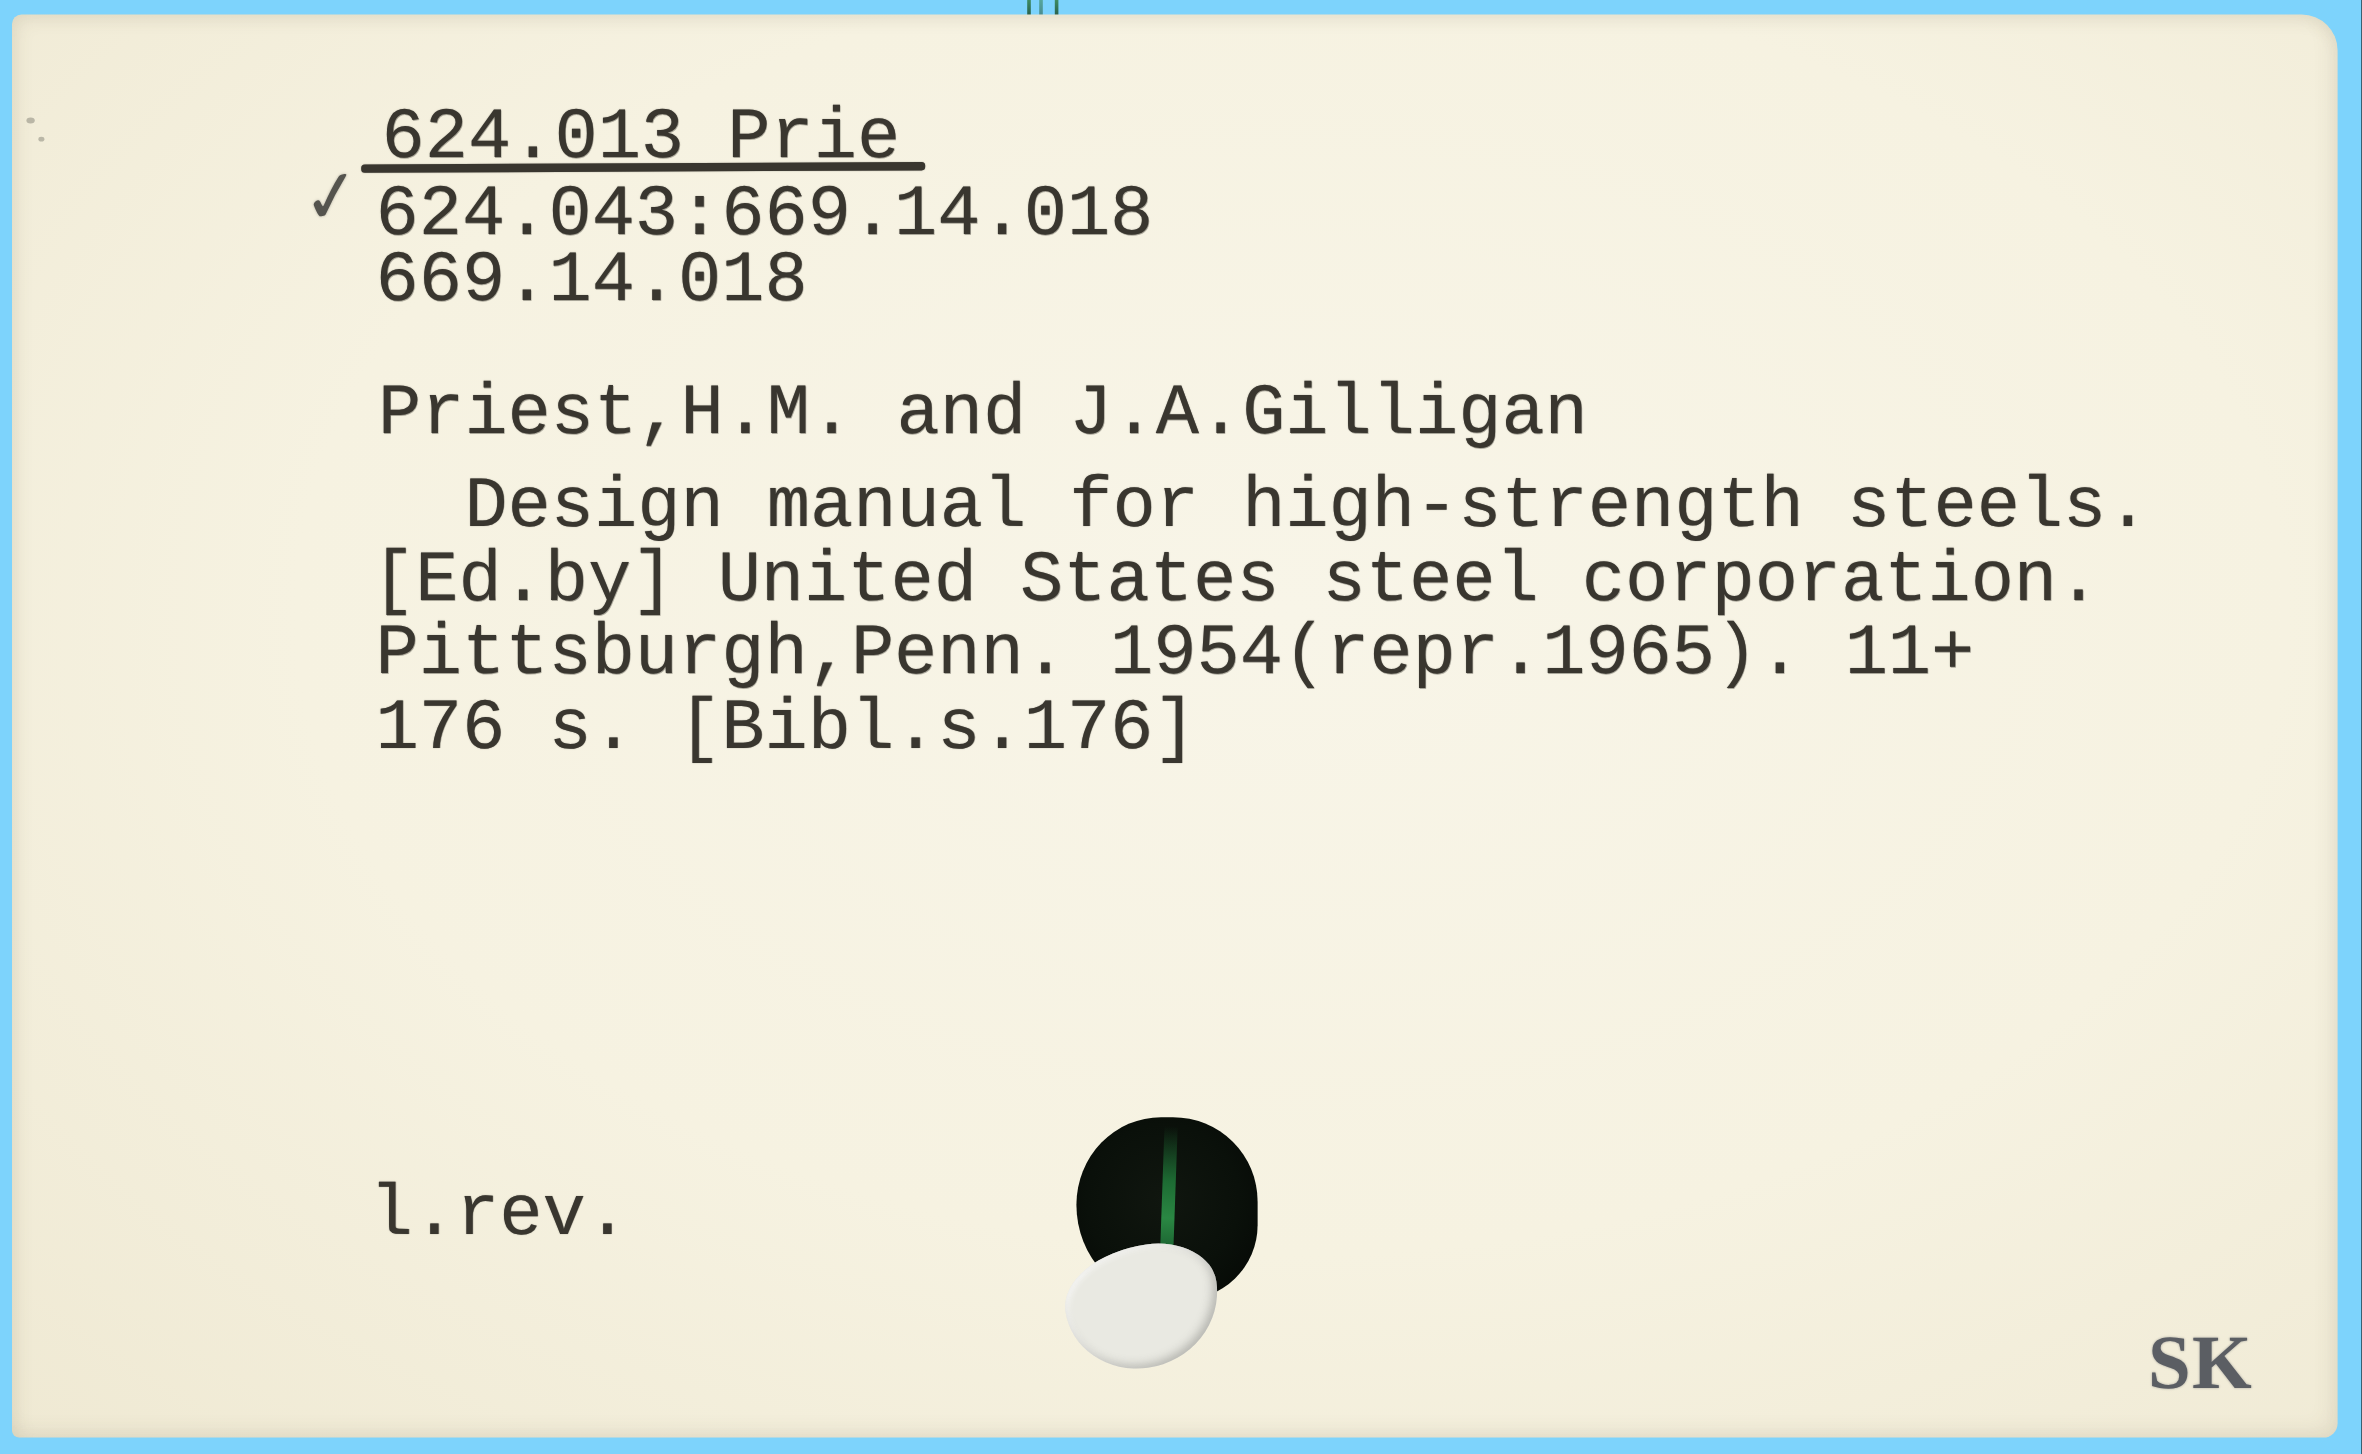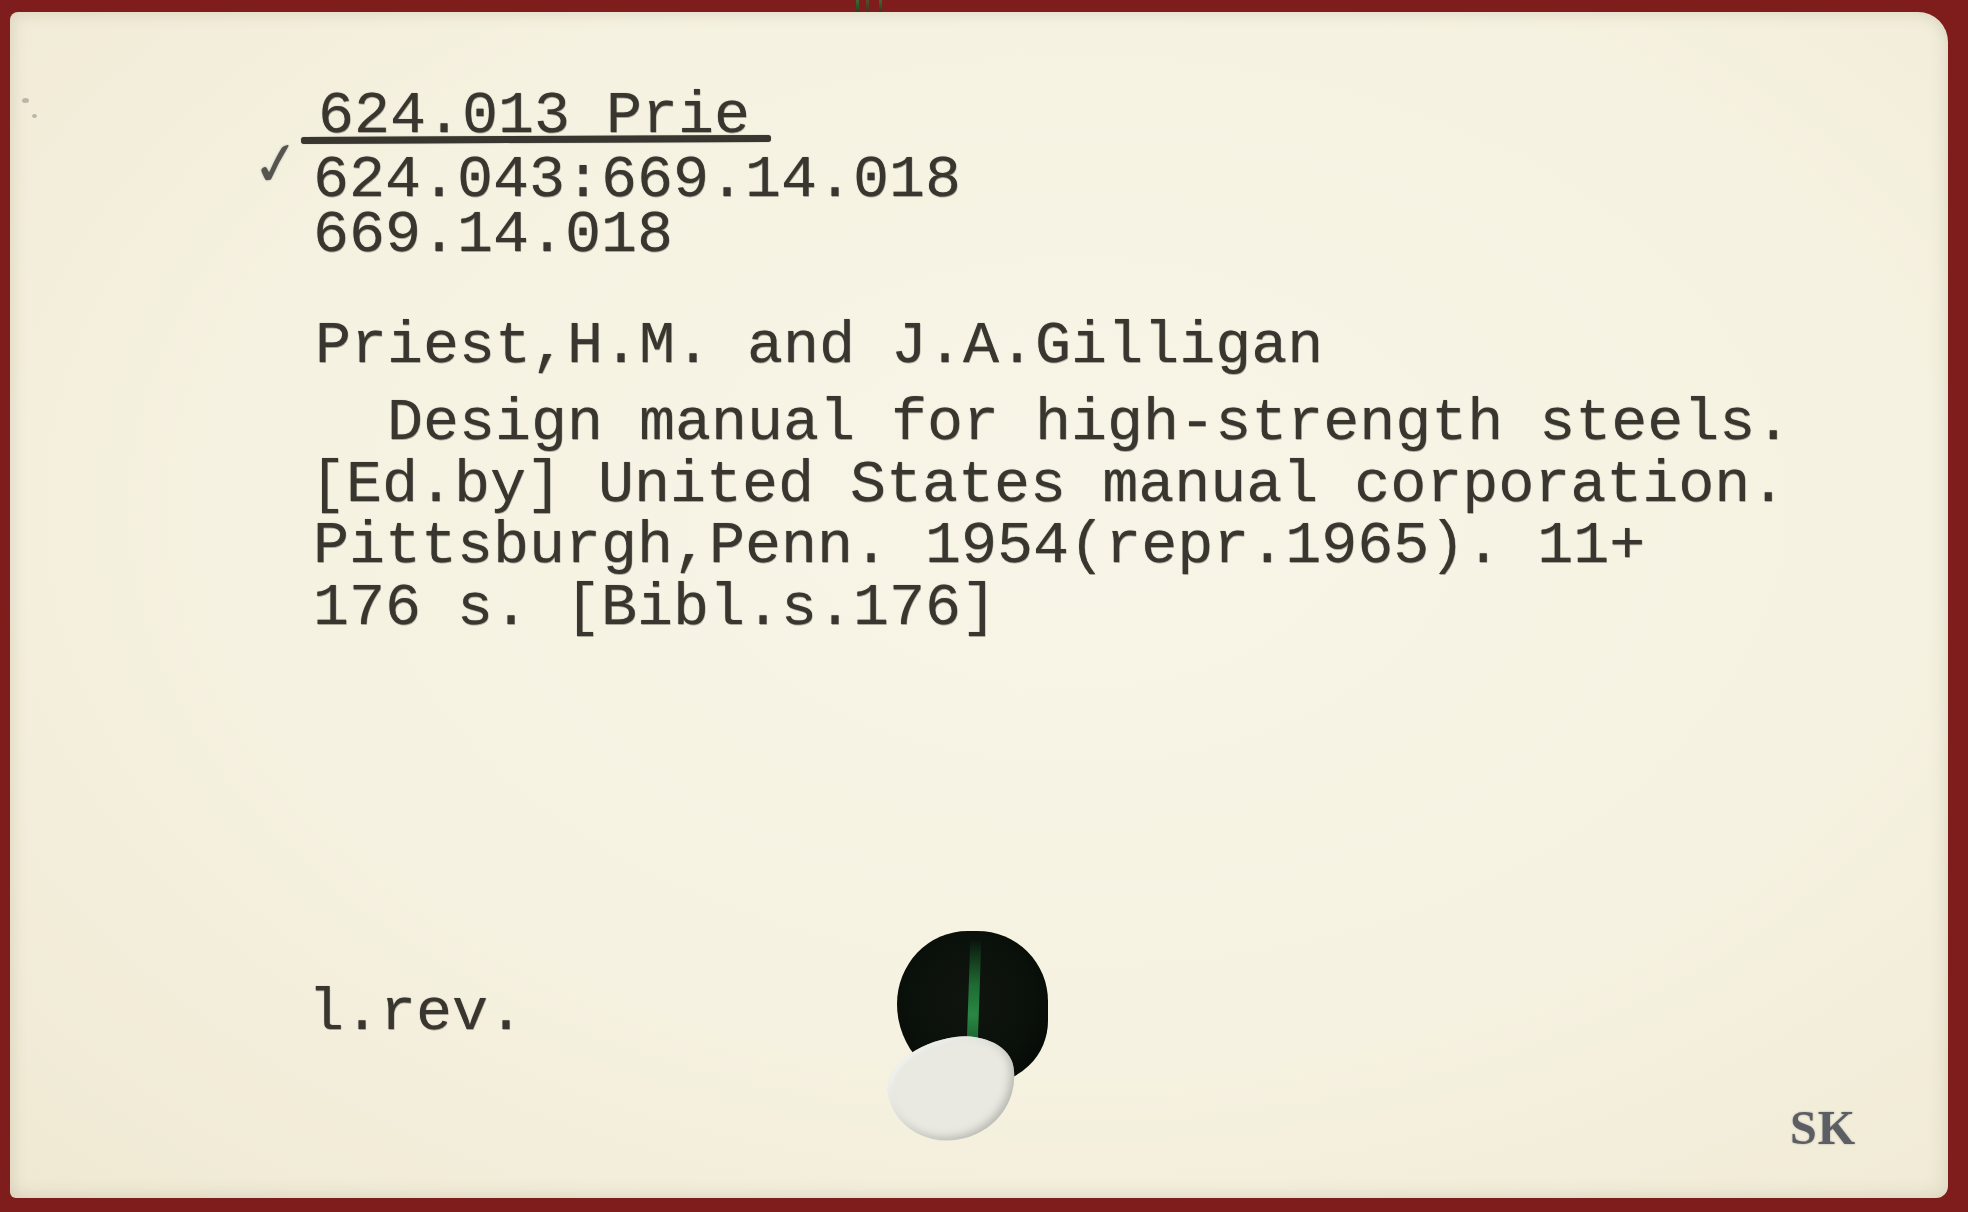--- a/index.html
+++ b/index.html
@@ -1,20 +1,20 @@
 <!DOCTYPE html>
 <html><head>
 <meta charset="utf-8">
 <style>
   html, body { margin: 0; padding: 0; background: #000; }
   #scan {
     position: relative;
     width: 1968px;
     height: 1212px;
-    background: #7f1d1d;
+    background: #7dd3fc;
     overflow: hidden;
     font-family: "Liberation Mono", "DejaVu Sans Mono", monospace;
   }
   
   .film-streak {
     position: absolute; top: 0; height: 14px; width: 3px;
     background: linear-gradient(to bottom, #2e7a3c, #123d1d);
     opacity: .8;
   }
   #card {
@@ -78,21 +78,21 @@
     background-color: #e9e9e2;
     border-radius: 58% 42% 52% 48% / 45% 38% 62% 55%;
     box-shadow: inset -3px -3px 8px rgba(120,120,115,0.45), inset 2px 2px 5px rgba(255,255,255,0.8);
     transform: rotate(-8deg);
   }
   #stamp {
     position: absolute;
     left: 1790px; top: 1104px;
     font-family: "Liberation Serif", "DejaVu Serif", serif;
     font-weight: bold;
-    font-size: 48px;
+    font-size: 64px;
     line-height: 1;
     color: #4f525a;
     letter-spacing: 1px;
     text-shadow: 0 0 2px rgba(79,82,90,0.55);
     opacity: .92;
   }
 </style>
 </head>
 <body>
 
@@ -108,21 +108,21 @@
     <div class="speck" style="left:22px; top:102px; width:5px; height:4px;"></div>
 
     <div class="tline" style="left:308px; top:74px;">624.013 Prie</div>
     <div id="underline-1" style="left:291px; top:124px;"></div>
     <div id="checkmark" style="left:242px; top:118px;">✓</div>
     <div class="tline" style="left:303px; top:138px;text-align:right;">624.043:669.14.018</div>
     <div class="tline" style="left:303px; top:193px;">669.14.018</div>
 
     <div class="tline" style="left:377px; top:381px;">Design manual for high-strength steels.</div>
     <div class="tline" style="left:305px; top:304px;">Priest,H.M. and J.A.Gilligan</div>
-    <div class="tline" style="left:300px; top:443px;">[Ed.by] United States manual corporation.</div>
+    <div class="tline" style="left:300px; top:443px;">[Ed.by] United States steel corporation.</div>
     <div class="tline" style="left:303px; top:504px;">Pittsburgh,Penn. 1954(repr.1965). 11+</div>
     <div class="tline" style="left:303px; top:566px;">176 s. [Bibl.s.176]</div>
 
     <div class="tline" style="left:298px; top:971px;text-align:center;">l.rev.</div>
 
     <div id="punch-hole" style="left:887px; top:919px;">
       <div id="hole-streak"></div>
     </div>
     <div id="torn-patch" style="left:878px; top:1026px;"></div>
 

